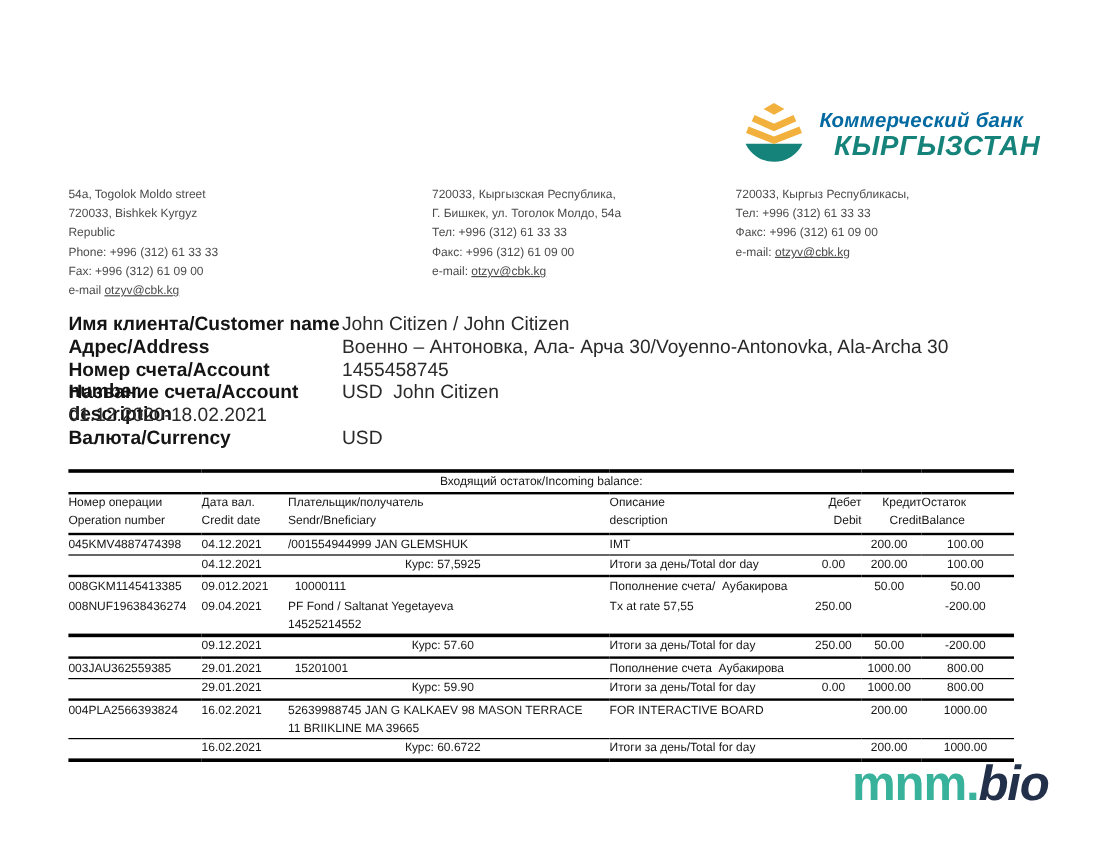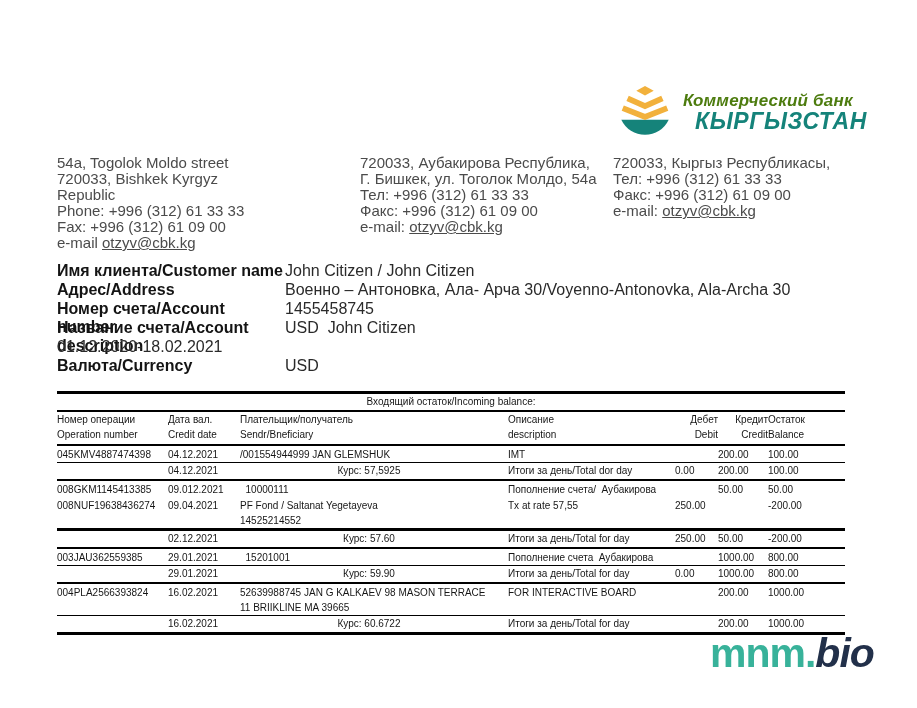--- a/index.html
+++ b/index.html
@@ -10,21 +10,21 @@
   }
 
   
   .logo { position:absolute; left:616px; top:83px; display:flex; align-items:flex-start; }
   .logo-icon { width:58px; height:58px; flex:0 0 auto; }
   .logo-text { margin-left:9px; padding-top:9px; line-height:1; }
   .logo-line1 { font-size:17px; font-weight:bold; font-style:italic; letter-spacing:0.2px; }
   .logo-line2 { font-size:23px; font-weight:bold; font-style:italic; letter-spacing:0.6px; padding-left:12px; margin-top:1px; }
 
   
-  .addr-col { position:absolute; top:155px; font-size:15px; line-height:16px; color:#4b4b4b; }
+  .addr-col { position:absolute; top:155px; font-size:10px; line-height:16px; color:#4b4b4b; }
   .addr-1 { left:57px;  width:280px; }
   .addr-2 { left:360px; width:250px; }
   .addr-3 { left:613px; width:250px; }
   .addr-line { white-space:nowrap; }
   .email-link { text-decoration:underline; color:#4b4b4b; cursor:pointer; }
 
   
   .info { position:absolute; left:57px; top:262px; font-size:16px; }
   .info-row { display:flex; height:19px; align-items:flex-start; }
   .info-label { width:228px; font-weight:bold; color:#141414; flex:0 0 auto; }
@@ -43,21 +43,21 @@
   .col-payer   { width:268px; }
   .col-desc    { width:167px; }
   .col-debit   { width:43px;  }
   .col-credit  { width:50px;  }
   .col-balance { width:77px;  }
 
   .incoming-row td { text-align:center; border-bottom:2px solid #000; height:16px; line-height:16px; }
   .header-row td { border-bottom:2px solid #000; padding-bottom:2px; }
   .hdr-line { line-height:15px; }
 
-  td.cell-debit, td.cell-credit, td.cell-balance { text-align:left; padding-right:4px; white-space:nowrap; }
+  td.cell-debit, td.cell-credit, td.cell-balance { text-align:center; padding-right:4px; white-space:nowrap; }
   .hdr-right { text-align:right; padding-right:4px; }
   .hdr-center { }
 
   td.cell-payer { white-space:pre-wrap; }
   td.cell-desc  { white-space:pre-wrap; }
   .rate-text { text-align:center; padding-right:10px; }
 
   tr.bb0 td { border-bottom:none; }
   tr.bb1 td { border-bottom:1px solid #000; }
   tr.bb2 td { border-bottom:2px solid #000; }
@@ -78,36 +78,36 @@
   <div class="logo">
     <div class="logo-icon">
       <svg viewBox="0 0 60 60" width="58" height="58">
         <path d="M5.5,38 A27,27 0 0 0 54.5,38 Z" fill="#15837A"></path>
         <polygon points="30,3 39,8 30,13 21,8" fill="#F2B13C"></polygon>
         <path d="M12,16 L30,24 L48,16" fill="none" stroke="#F2B13C" stroke-width="6"></path>
         <path d="M7,26 L30,35 L53,26" fill="none" stroke="#F2B13C" stroke-width="6"></path>
       </svg>
     </div>
     <div class="logo-text">
-      <div class="logo-line1" style="color:#4d7c0f">Коммерческий банк</div>
+      <div class="logo-line1" style="color:#0369a1">Коммерческий банк</div>
       <div class="logo-line2" style="color:#15837A">КЫРГЫЗСТАН</div>
     </div>
   </div>
 
   <div class="addr-col addr-1">
     <div class="addr-line">54a, Togolok Moldo street</div>
     <div class="addr-line">720033, Bishkek Kyrgyz</div>
     <div class="addr-line">Republic</div>
     <div class="addr-line">Phone: +996 (312) 61 33 33</div>
     <div class="addr-line">Fax: +996 (312) 61 09 00</div>
     <div class="addr-line"><span>e-mail </span><span class="email-link">otzyv@cbk.kg</span></div>
   </div>
 
   <div class="addr-col addr-2">
-    <div class="addr-line">720033, Аубакирова Республика,</div>
+    <div class="addr-line">720033, Кыргызская Республика,</div>
     <div class="addr-line">Г. Бишкек, ул. Тоголок Молдо, 54а</div>
     <div class="addr-line">Тел: +996 (312) 61 33 33</div>
     <div class="addr-line">Факс: +996 (312) 61 09 00</div>
     <div class="addr-line"><span>e-mail: </span><span class="email-link">otzyv@cbk.kg</span></div>
   </div>
 
   <div class="addr-col addr-3">
     <div class="addr-line">720033, Кыргыз Республикасы,</div>
     <div class="addr-line">Тел: +996 (312) 61 33 33</div>
     <div class="addr-line">Факс: +996 (312) 61 09 00</div>
@@ -217,21 +217,21 @@
           <td class="cell-op">008NUF19638436274</td>
           <td class="cell-date">09.04.2021</td>
           <td class="cell-payer"><div>PF Fond / Saltanat Yegetayeva</div><div>14525214552</div></td>
           <td class="cell-desc">Tx at rate 57,55</td>
           <td class="cell-debit">250.00</td>
           <td class="cell-credit"></td>
           <td class="cell-balance">-200.00</td>
         </tr>
         <tr class="row-total bb2">
           <td class="cell-op"></td>
-          <td class="cell-date">02.12.2021</td>
+          <td class="cell-date">09.12.2021</td>
           <td class="cell-payer"><div class="rate-text">Курс: 57.60</div></td>
           <td class="cell-desc">Итоги за день/Total for day</td>
           <td class="cell-debit">250.00</td>
           <td class="cell-credit">50.00</td>
           <td class="cell-balance">-200.00</td>
         </tr>
         <tr class="row-txn bb1">
           <td class="cell-op">003JAU362559385</td>
           <td class="cell-date">29.01.2021</td>
           <td class="cell-payer"><div>  15201001</div></td>

